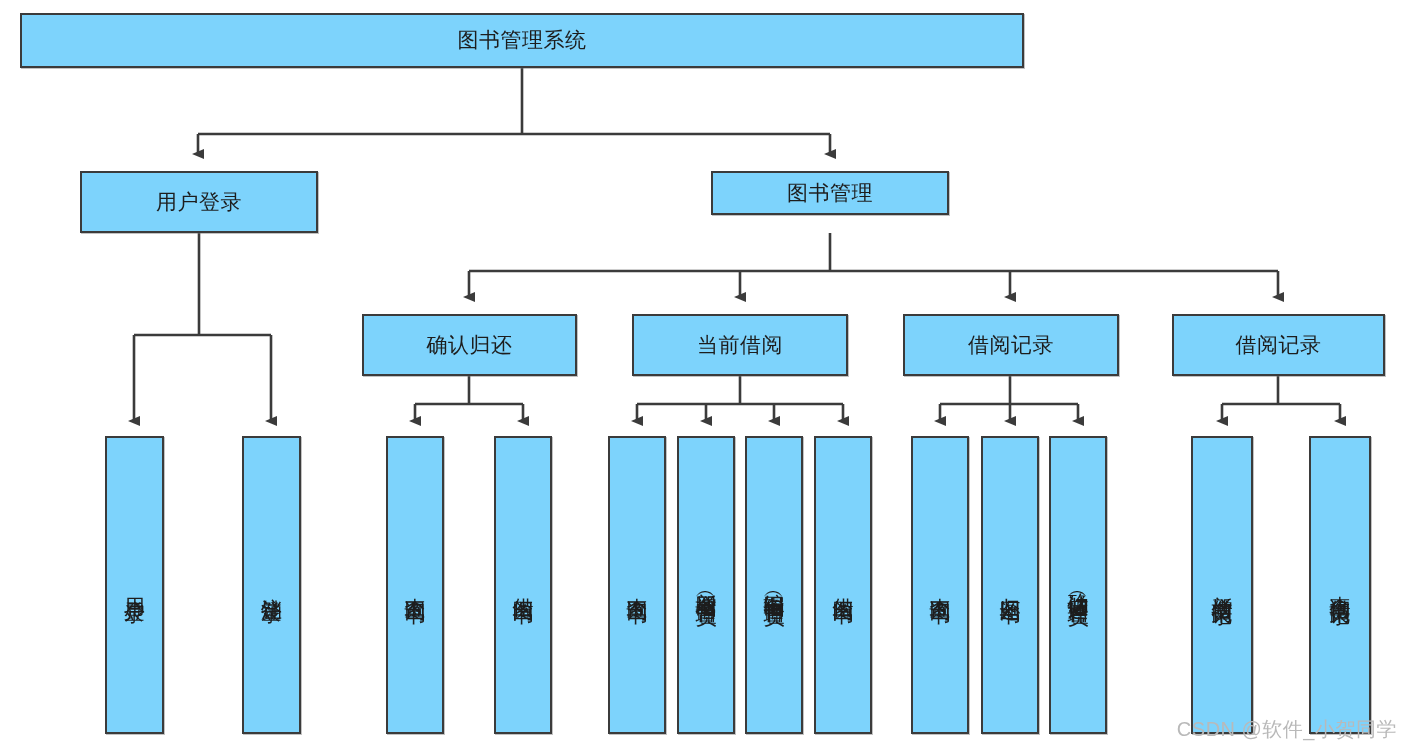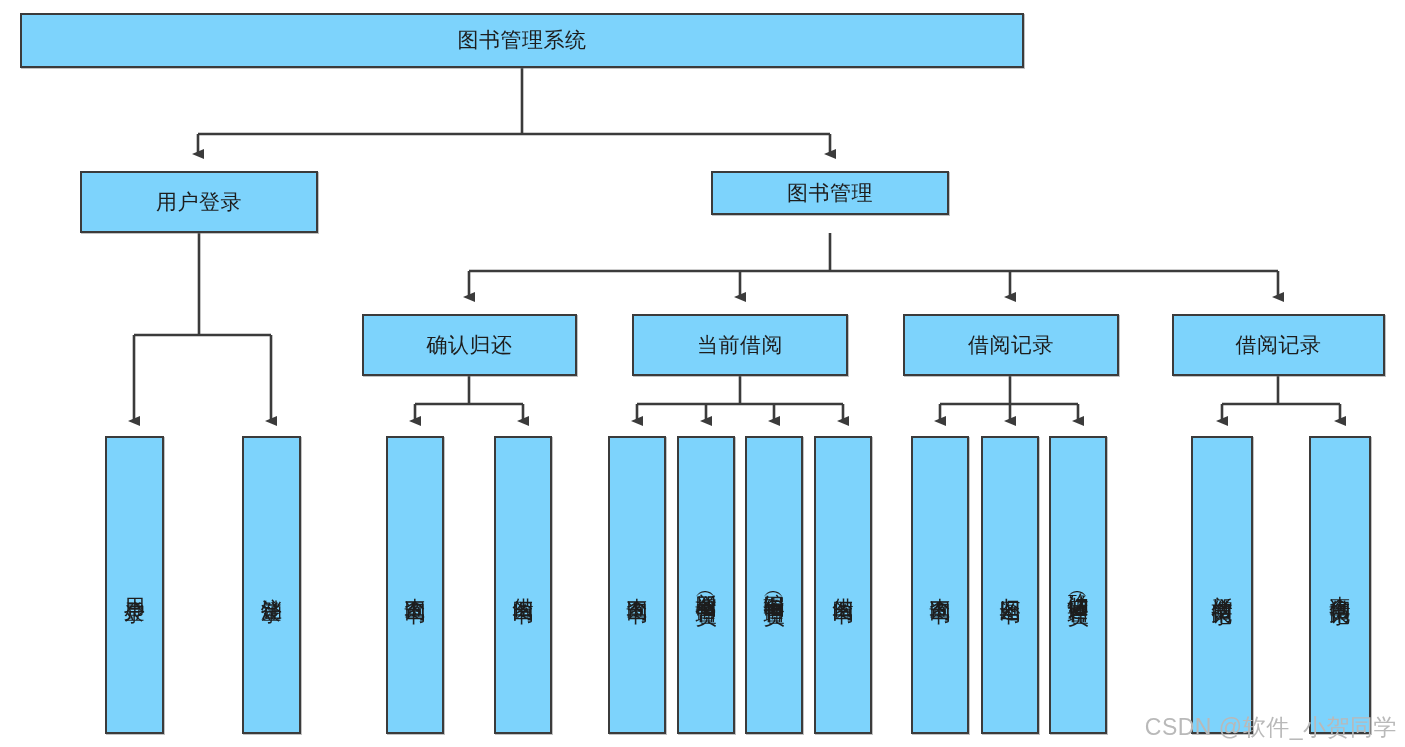--- a/index.html
+++ b/index.html
@@ -55,21 +55,21 @@
     font-size: 21px;
     letter-spacing: 2px;
     line-height: 1.05;
     white-space: nowrap;
     max-height: 100%;
   }
   #watermark {
     position: absolute;
     right: 8px;
     bottom: 4px;
-    font-size: 23px;
+    font-size: 20px;
     color: #b9b9b9;
     letter-spacing: 0.5px;
     white-space: nowrap;
   }
 </style>
 </head>
 <body>
 
 <div id="canvas">
 

